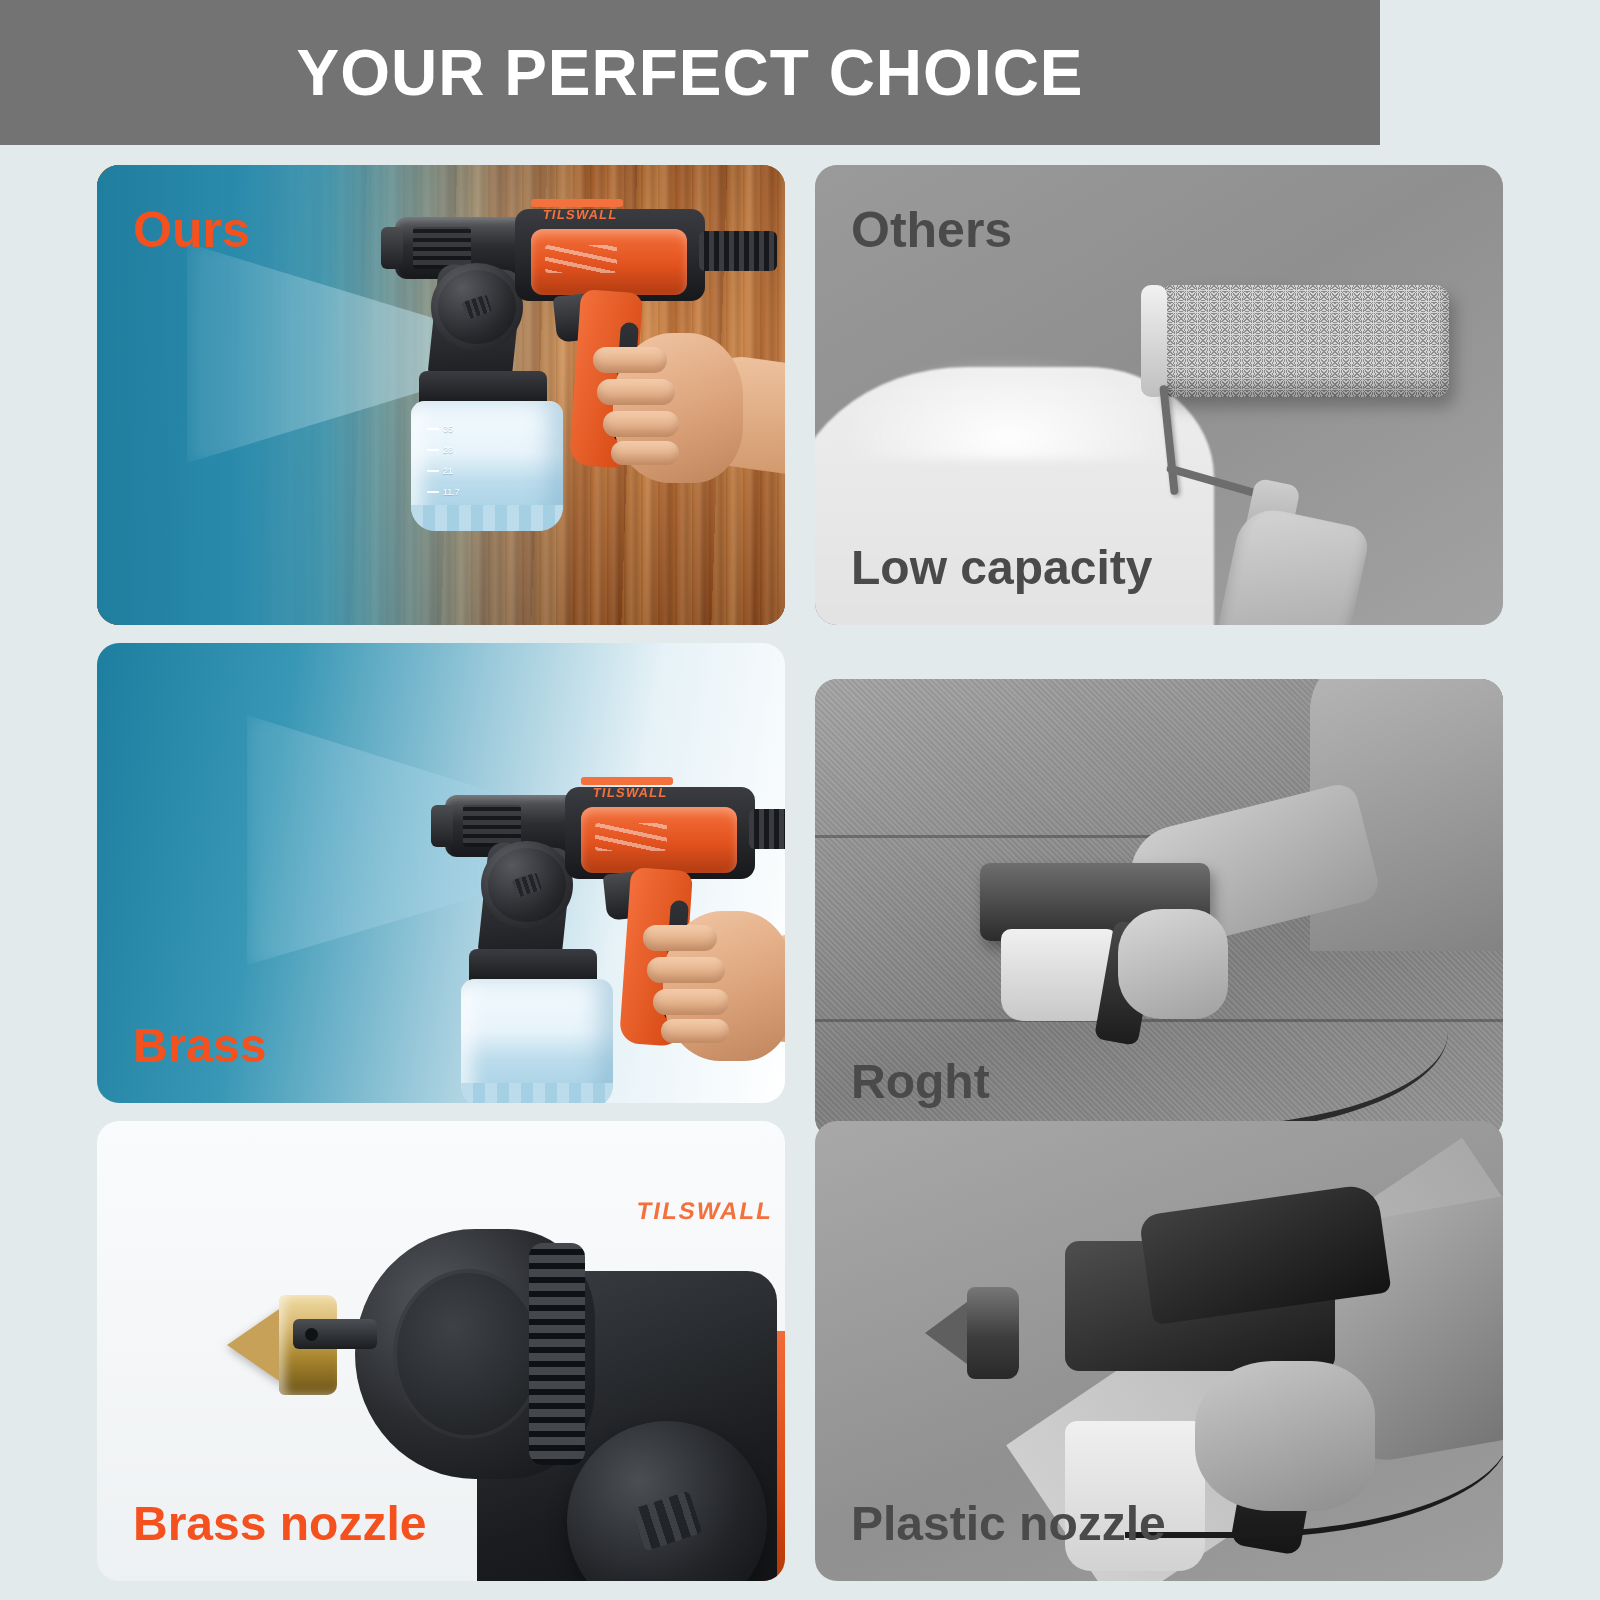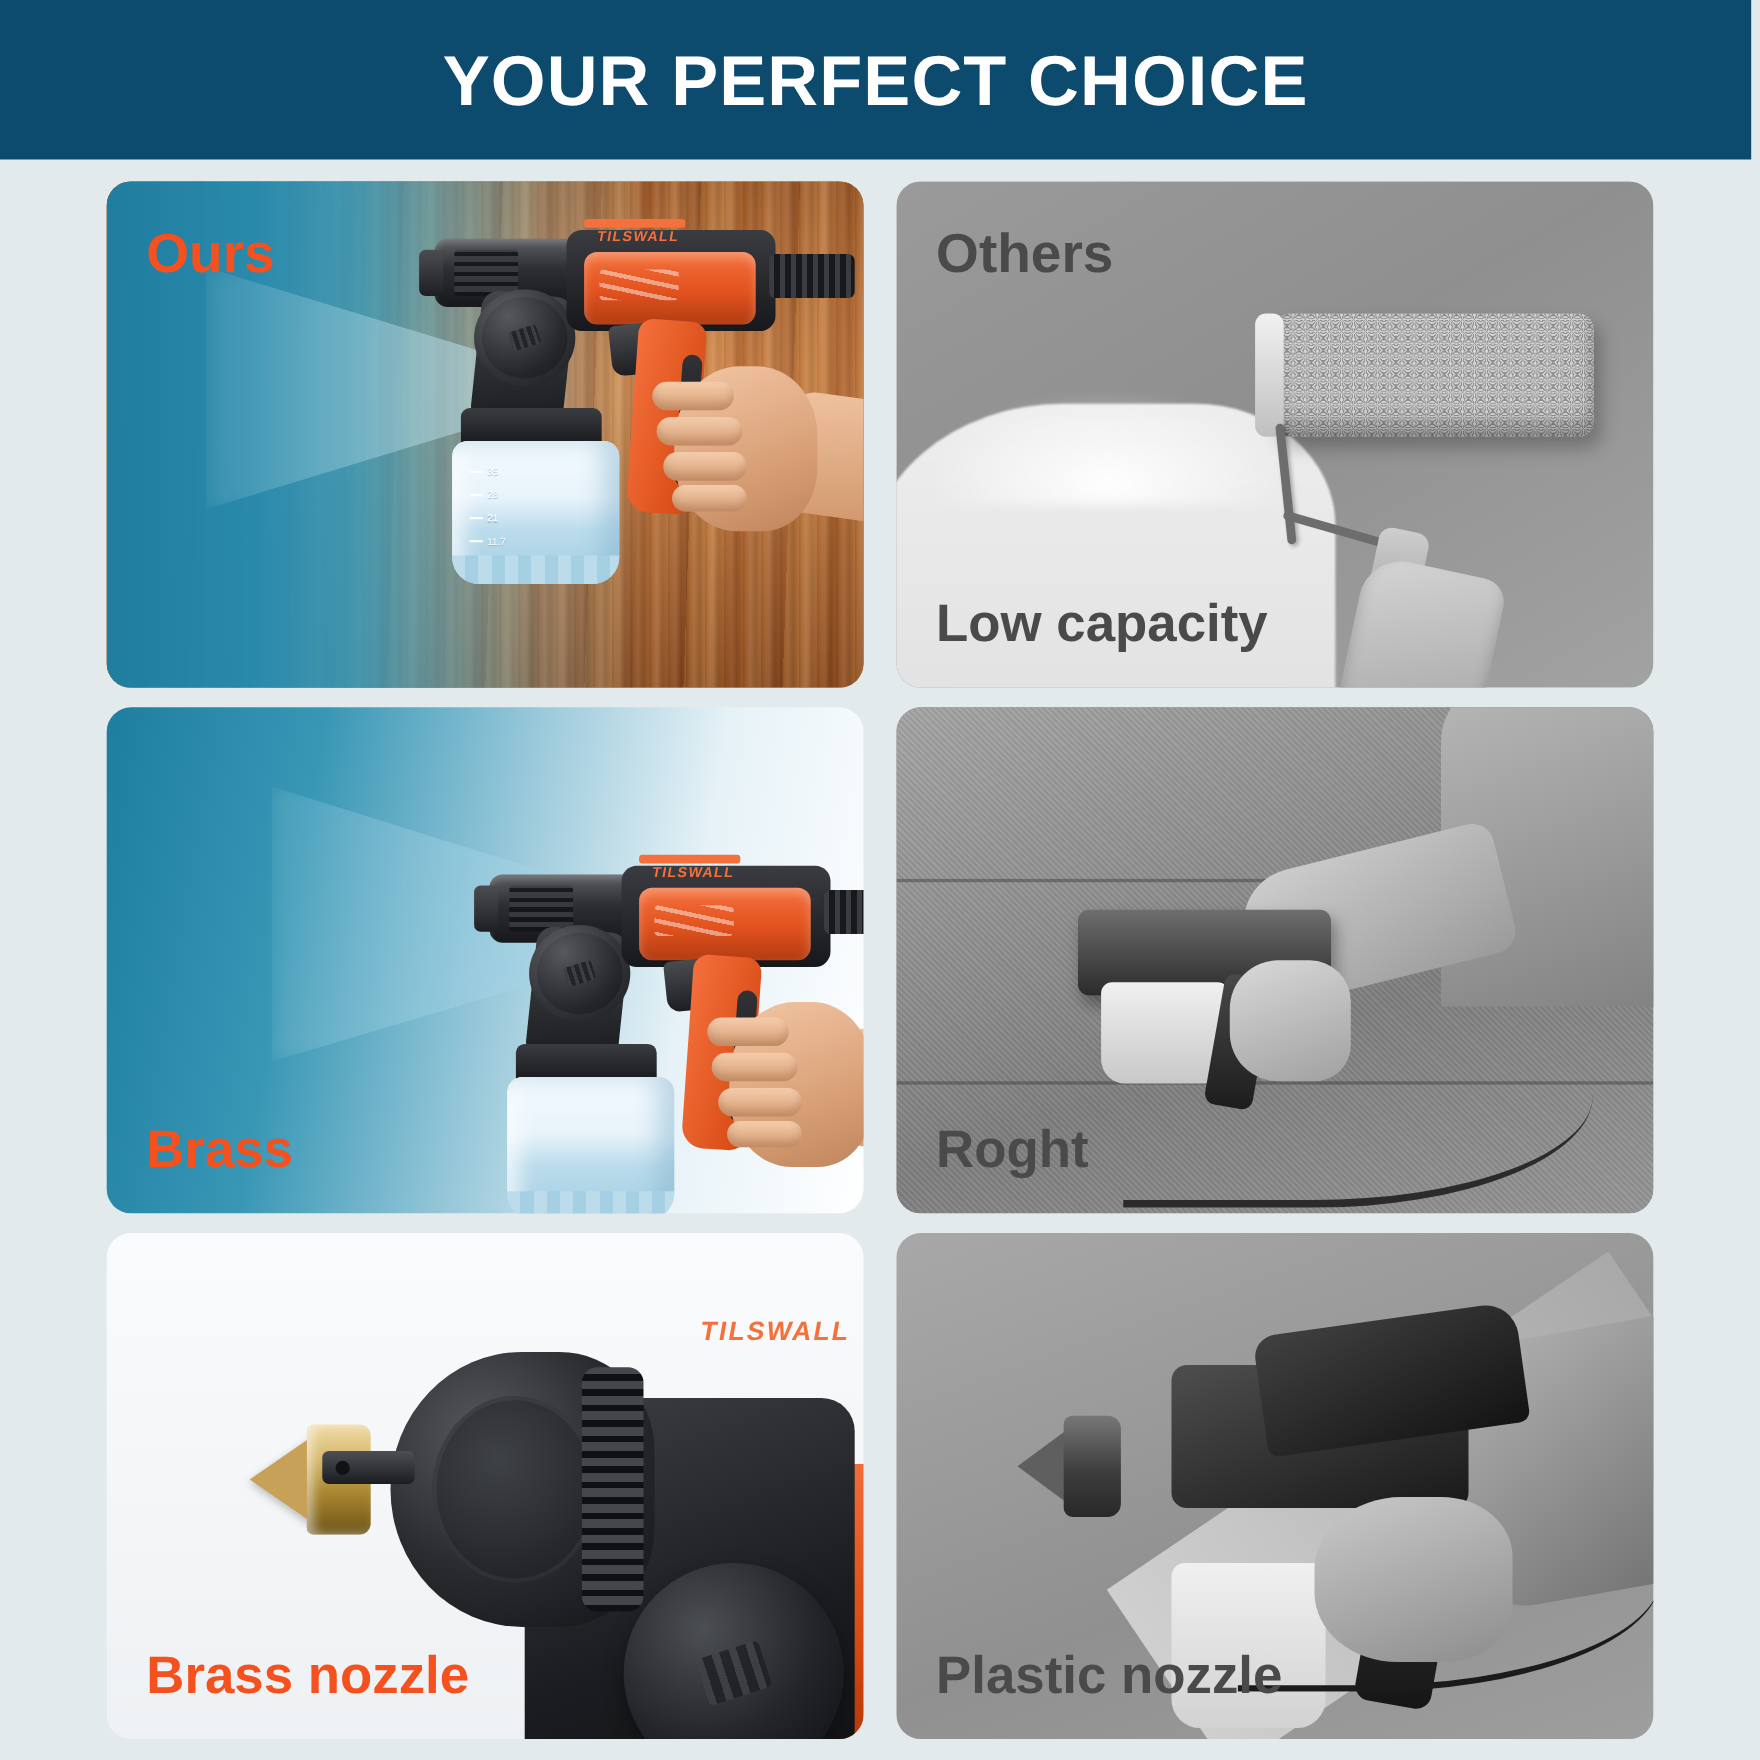--- a/index.html
+++ b/index.html
@@ -5,22 +5,22 @@
   * { margin:0; padding:0; box-sizing:border-box; }
   html,body { width:1600px; height:1600px; }
   body {
     background:#e2eaec;
     font-family:"Liberation Sans", sans-serif;
     overflow:hidden;
   }
 
   
   .header{
-    position:absolute; left:0; top:0; width:1592px; height:145px;
-    background:#0c4a6e;
+    position:absolute; left:0; top:0; width:1380px; height:145px;
+    background:#737373;
     display:flex; align-items:center; justify-content:center;
   }
   .header-title{
     color:#ffffff;
     font-size:64px;
     font-weight:bold;
     letter-spacing:1px;
     font-family:"Liberation Sans", sans-serif;
   }
 
@@ -285,21 +285,21 @@
 
   
   .p3{ background:linear-gradient(100deg,#1e7ea0 0%,#3897b5 26%,#9ccadb 52%,#e6f2f7 74%,#ffffff 100%); }
   .p3 .fan{
     left:150px; top:72px; width:320px; height:250px;
     clip-path:polygon(100% 40%,100% 62%,0% 100%,0% 0%);
     background:linear-gradient(90deg, rgba(210,236,246,.14), rgba(160,210,230,.6));
   }
 
   
-  .p4{ background:#8f8f8f; }
+  .p4{ background:#8f8f8f;margin-top:36px; }
   .wall-tex{
     position:absolute; inset:0;
     background:
       repeating-linear-gradient(45deg, rgba(255,255,255,.05) 0 2px, rgba(0,0,0,.05) 2px 4px),
       linear-gradient(160deg,#a4a4a4,#7f7f7f 60%,#959595);
   }
   .wall-seam{
     position:absolute; left:0; width:100%; height:3px;
     background:rgba(60,60,60,.45);
   }

